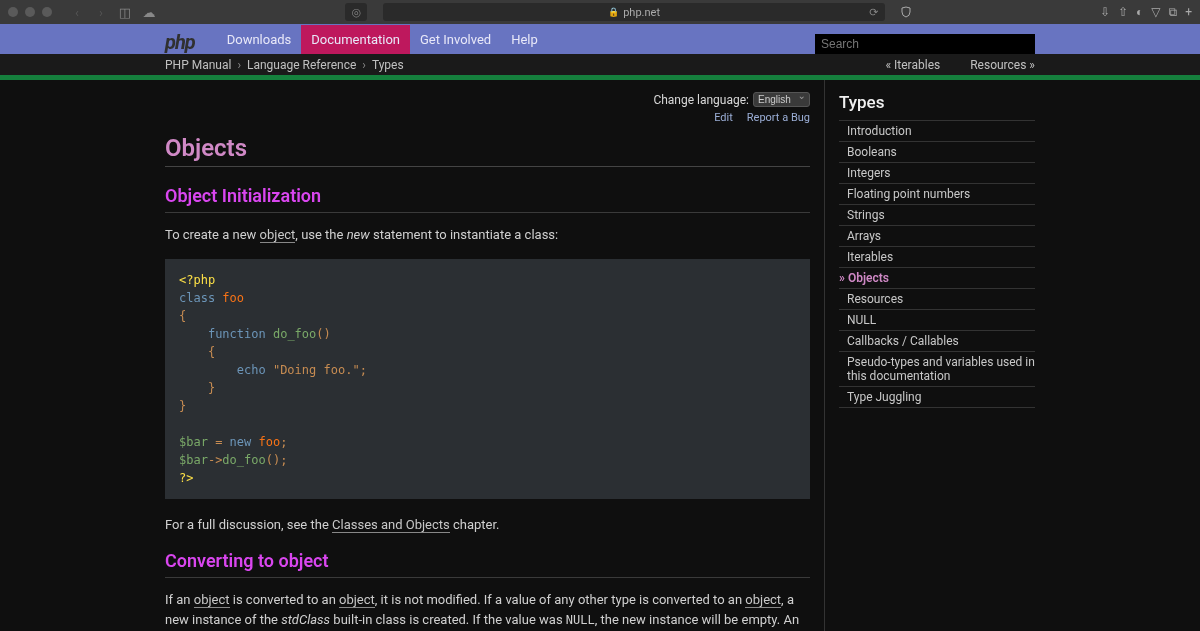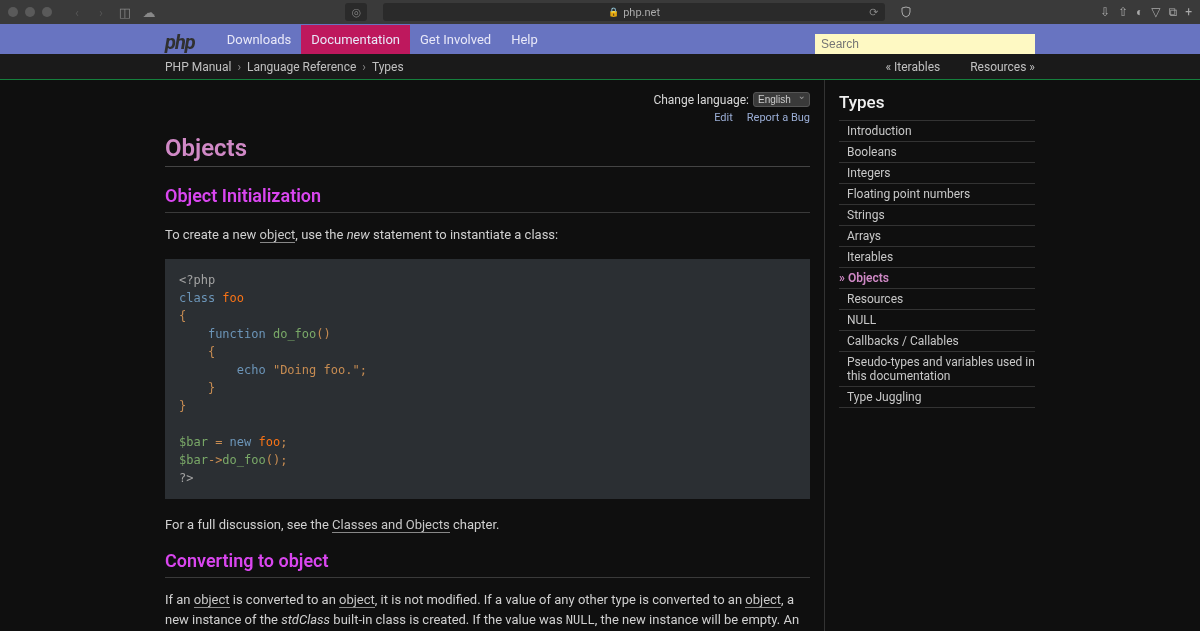--- a/index.html
+++ b/index.html
@@ -51,35 +51,35 @@
   align-items: flex-end;
   padding: 0 165px;
 }
 .php-logo { color: #303030; font-weight: bold; font-size: 20px; font-style: italic; letter-spacing:-1px; margin-right: 22px; }
 .nav-item { color: #e8e8f8; font-size: 13px; padding: 7px 10px; cursor: pointer; }
 .nav-item.active { background: #be185d; }
 .search-box {
   margin-left: auto;
   width: 220px;
   height: 20px;
-  background: #fef9c3;
+  background: #000000;
   border: none;
   color: #888;
   padding: 0 6px;
   font-size: 12px;
 }
 
 .breadcrumb-bar {
   height: 26px;
   background: #1a1a1a;
   display: flex;
   align-items: center;
   padding: 4px 165px;
   font-size: 12px;
-  border-bottom: 1px solid #15803d;
+  border-bottom: 5px solid #15803d;
 }
 .bc { color: #c0c0c0; }
 .bc-sep { color: #888; margin: 0 6px; }
 .bc-right { margin-left: auto; display:flex; gap:30px; }
 
 .content-wrap { display: flex; padding: 0 165px; }
 .main-col { 
   flex: 1; 
   padding: 12px 14px 0 0; 
   border-right: 1px solid #333;
@@ -116,21 +116,21 @@
 .code-block { 
   background:#2b2f33; 
   padding:12px 14px; 
   font-family: "Menlo", monospace; 
   font-size:12px; 
   line-height:1.5; 
   color:#ccc; 
   margin-bottom:16px;
   white-space: pre;
 }
-.c-tag { color:#a3a3a3;text-align:right; }
+.c-tag { color:#fde047;text-align:right; }
 .c-kw { color:#6c95b8; }
 .c-ident { color:#f97316; }
 .c-punc { color:#c78c52; }
 .c-str { color:#c78c52; }
 .c-var { color:#7aa968; }
 .c-fn { color:#7aa968; }
 .c-echo { color:#6c95b8; }
 .c-new { color:#6c95b8; }
 
 .side-title { color:#f0f0f0; font-size:17px; font-weight:500; margin-bottom:8px; }

